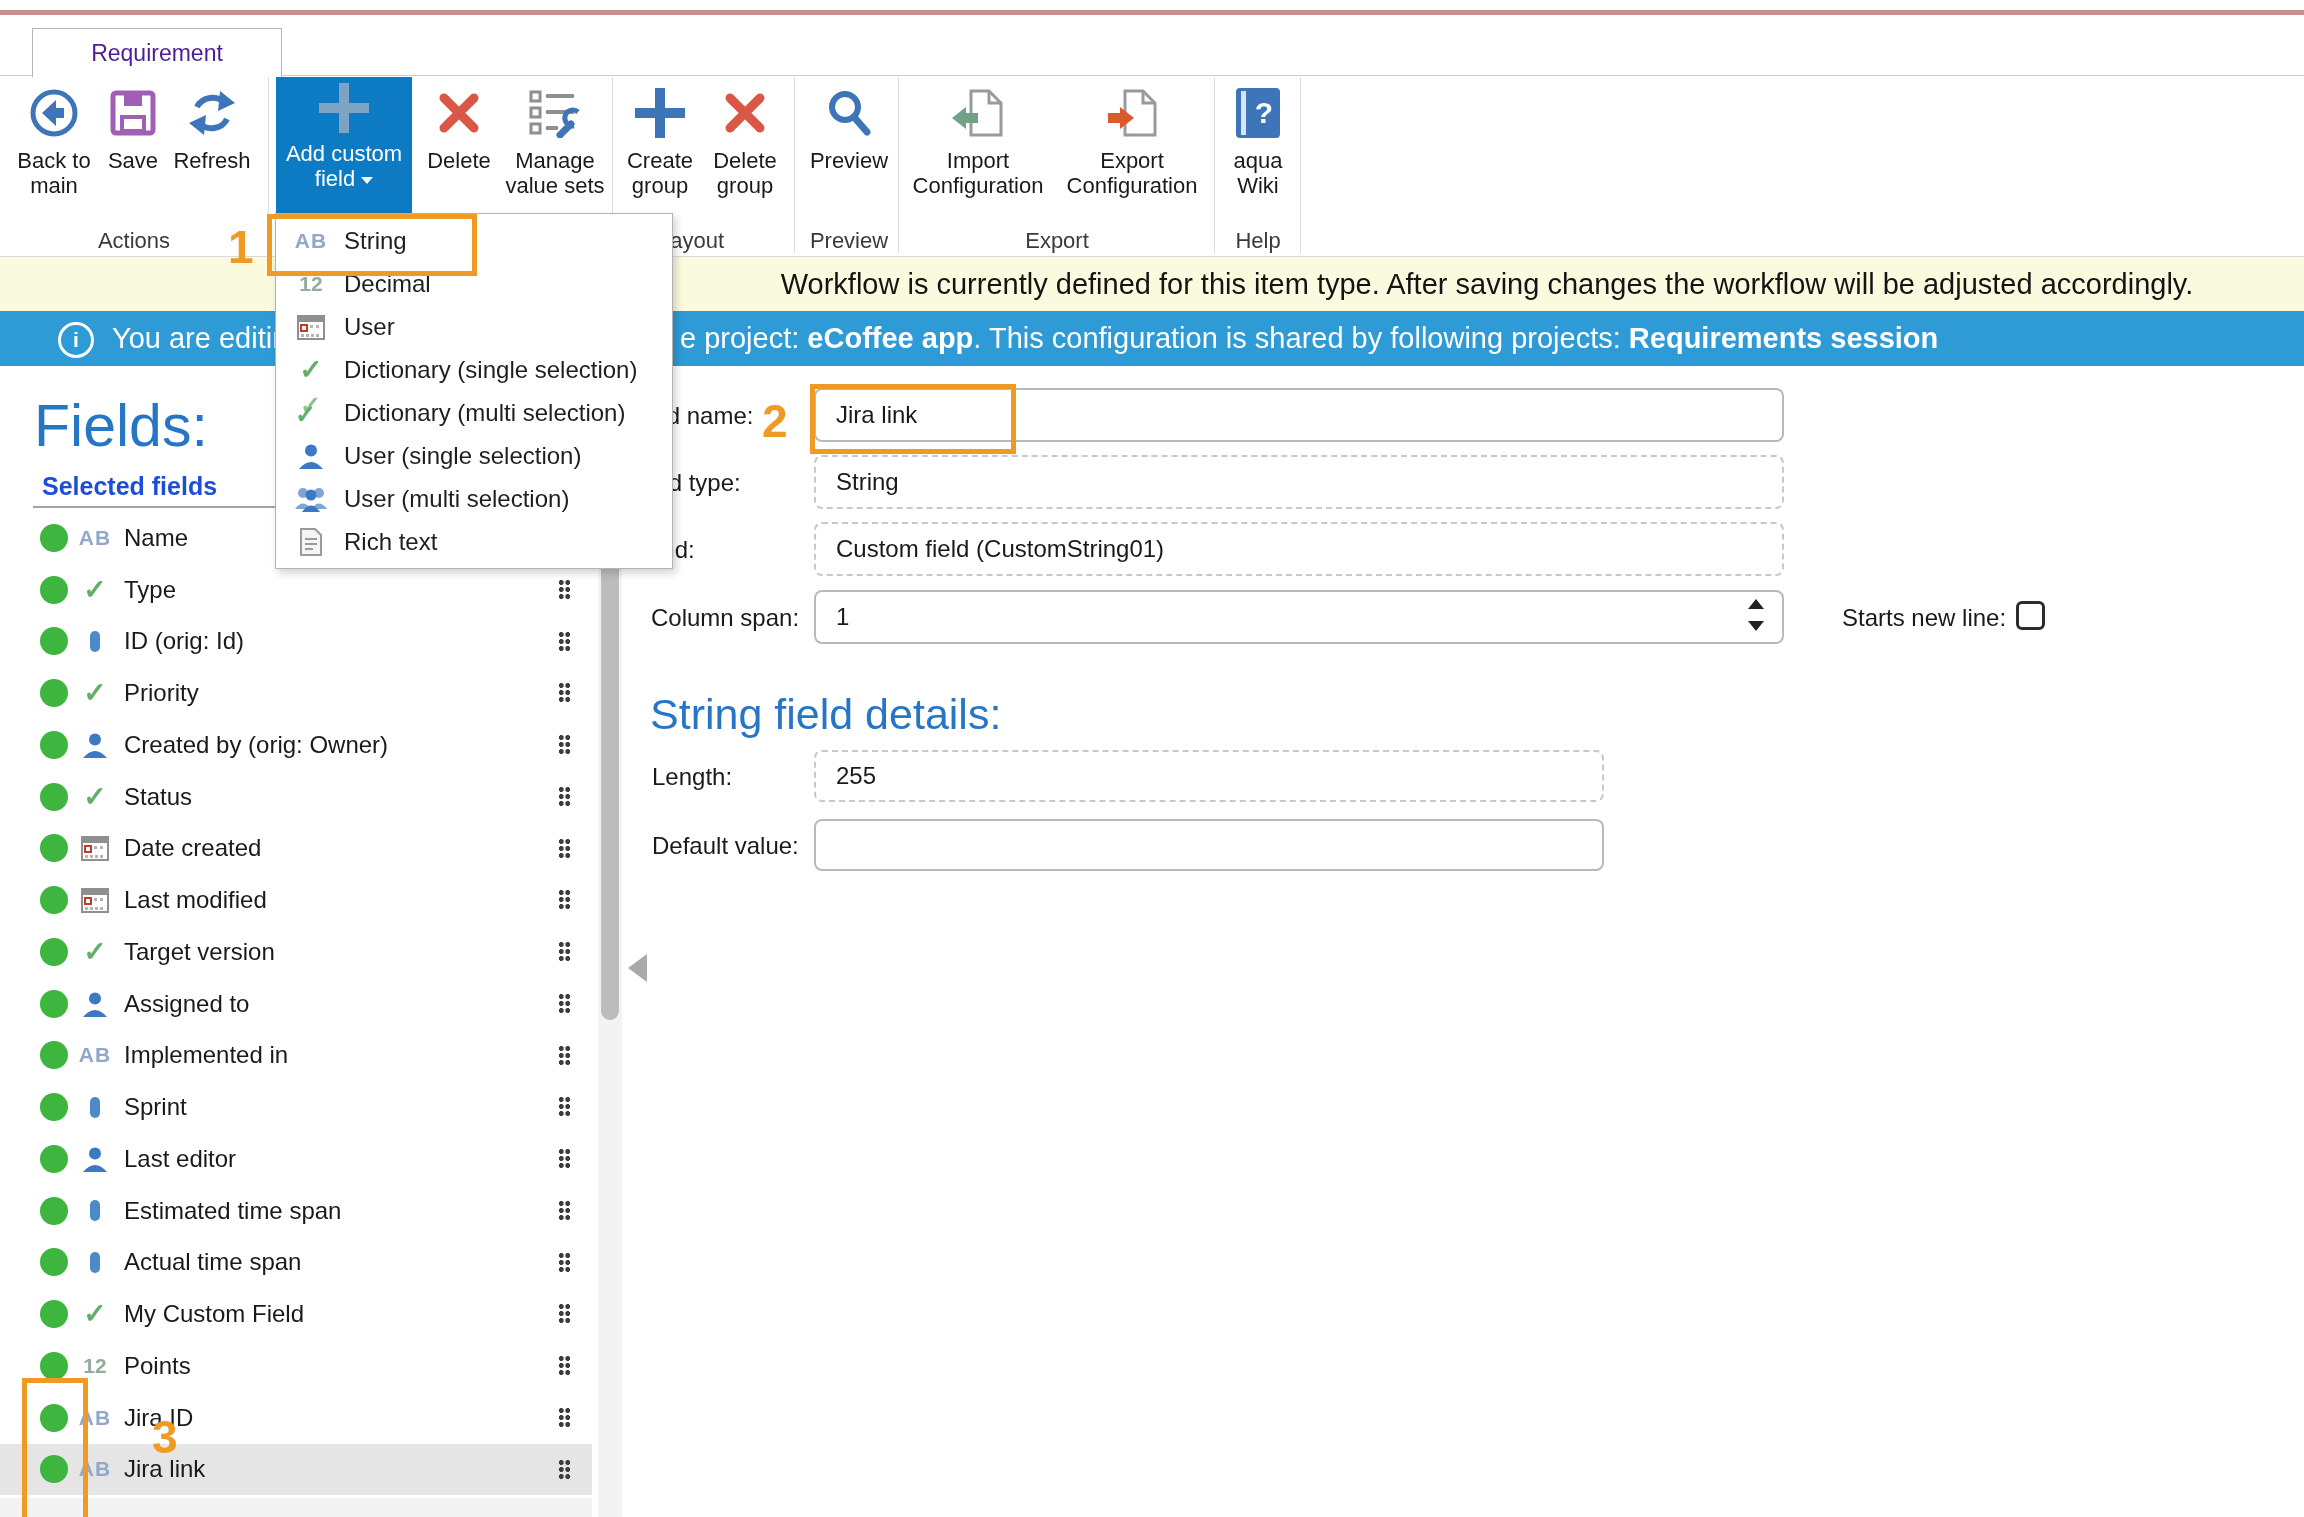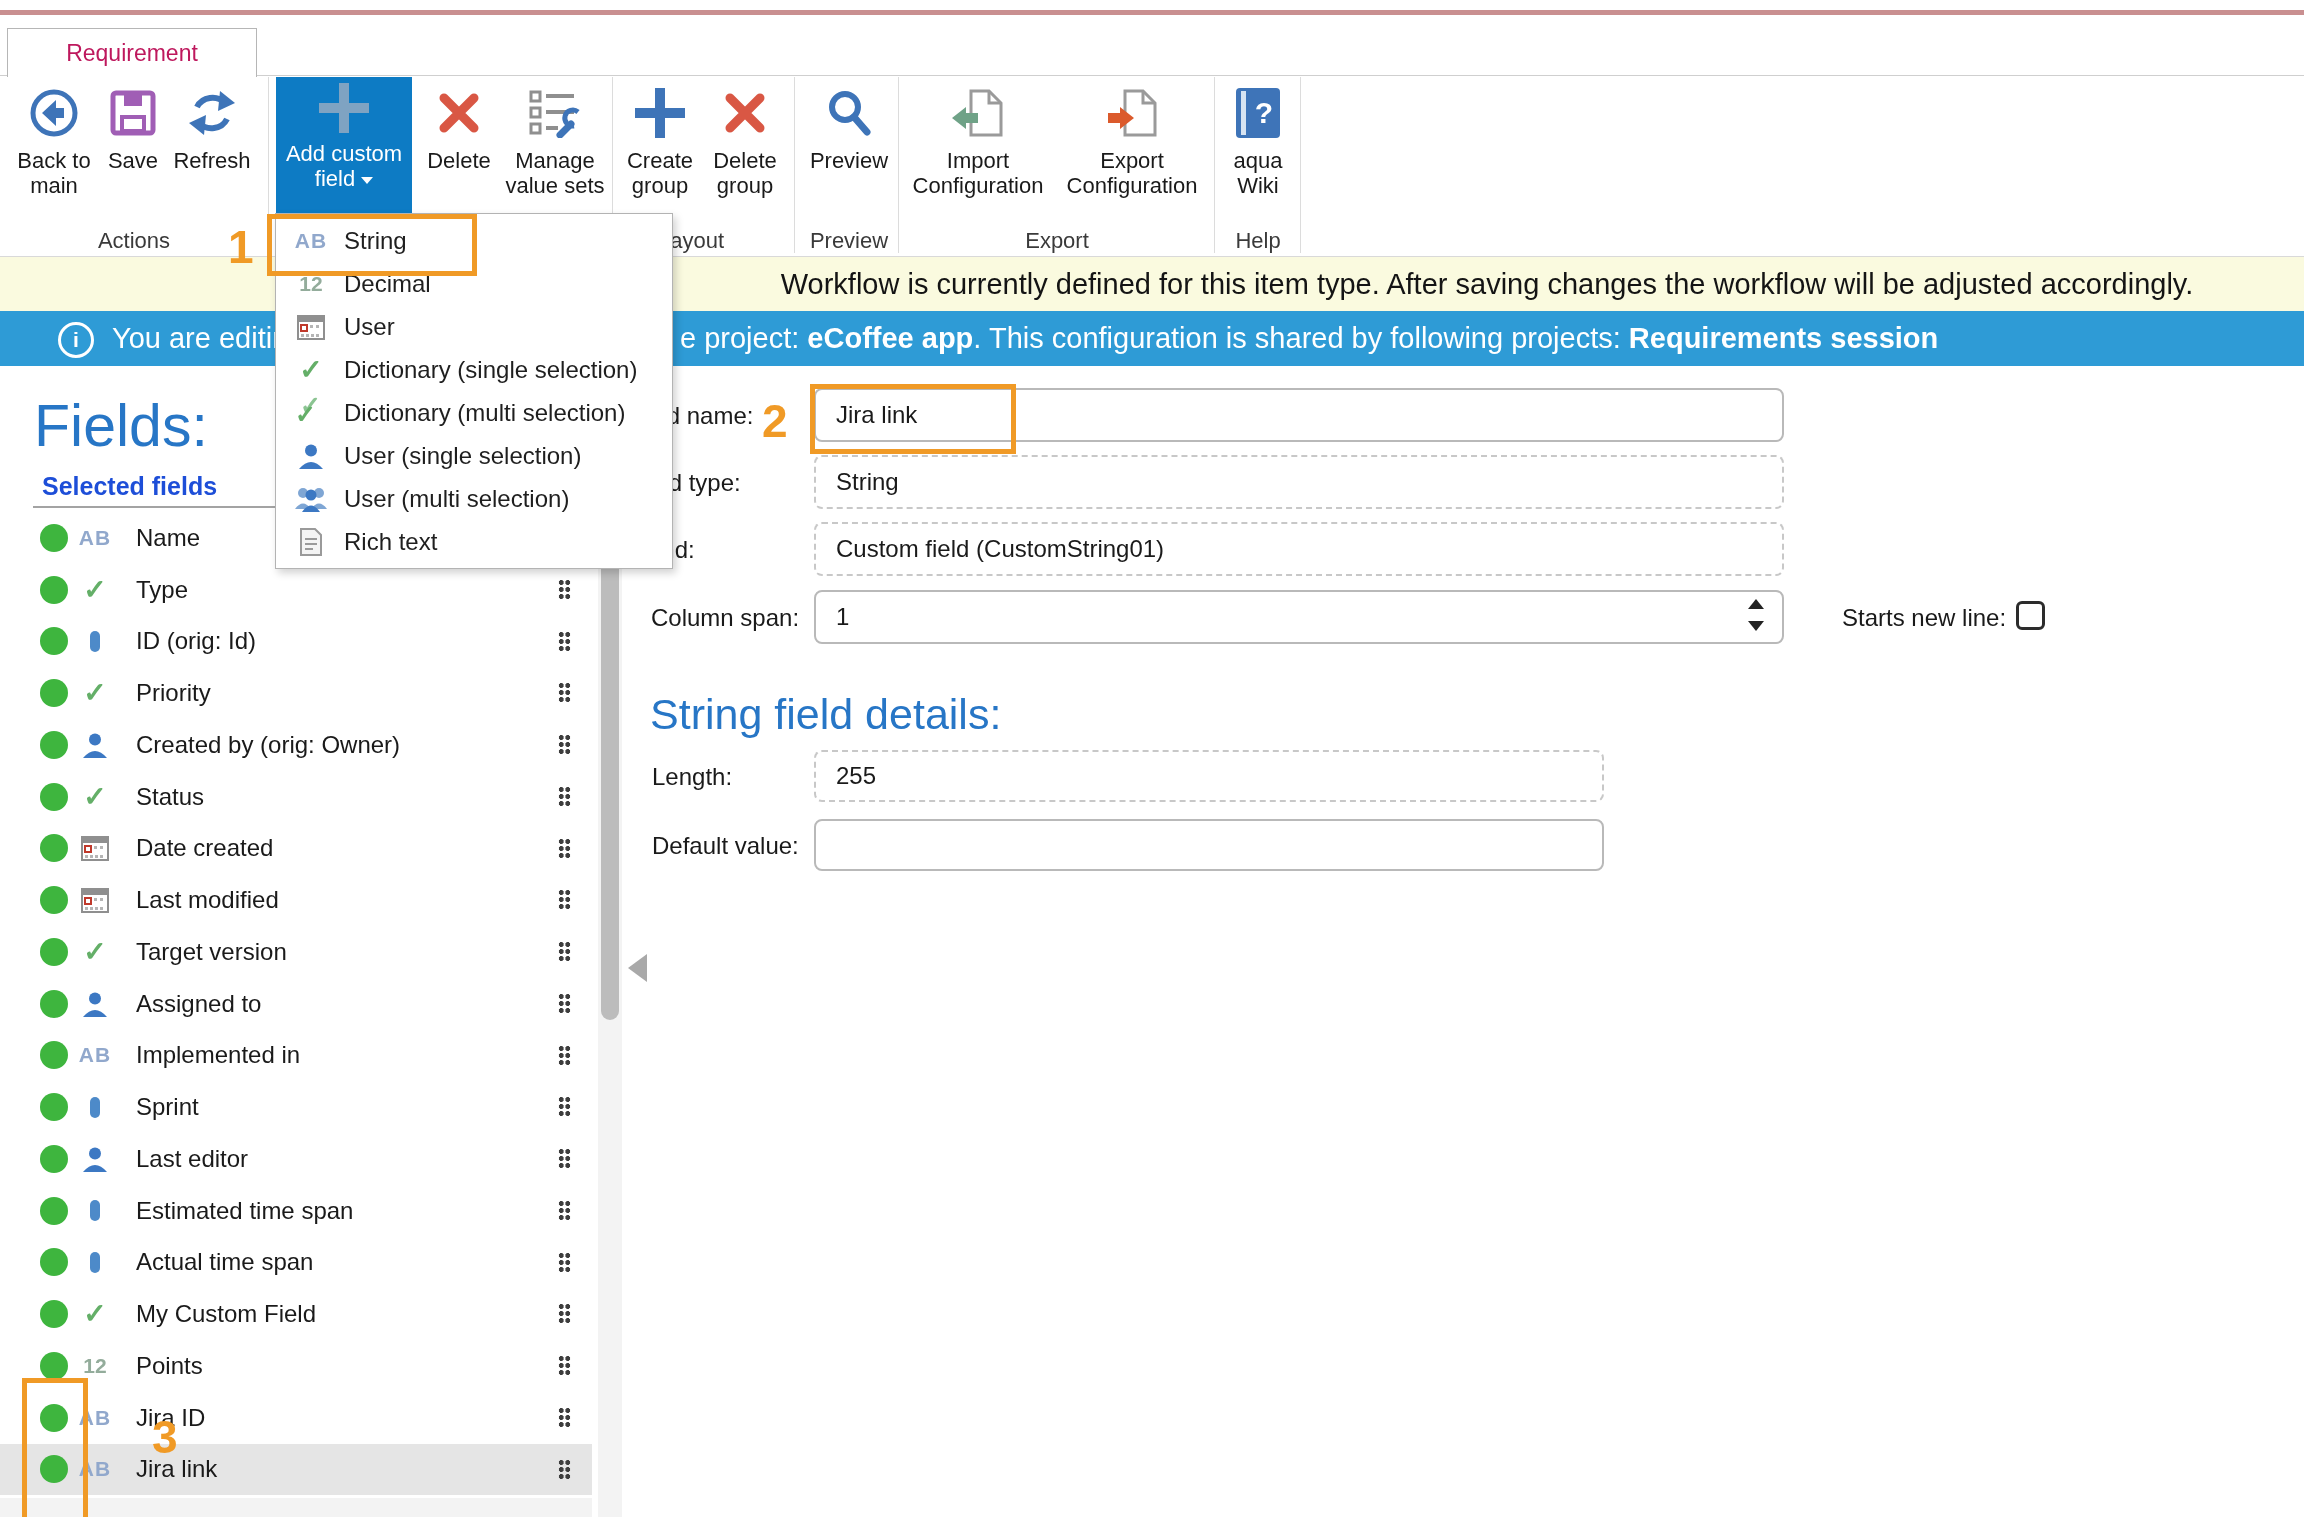--- a/index.html
+++ b/index.html
@@ -2,23 +2,23 @@
 <html><head>
 <meta charset="utf-8">
 <style>
   html,body{margin:0;padding:0;}
   body{width:2304px;height:1517px;position:relative;background:#fff;
        font-family:"Liberation Sans",sans-serif;color:#1a1a1a;overflow:hidden;}
   .abs{position:absolute;}
 
   
   .topline{left:0;top:10px;width:2304px;height:5px;background:#C98F90;}
-  .tab{left:7px;top:28px;width:248px;height:48px;background:#fff;border:1px solid #b6b6b6;
+  .tab{left:32px;top:28px;width:248px;height:48px;background:#fff;border:1px solid #b6b6b6;
        border-bottom:none;z-index:6;text-align:center;line-height:48px;
-       font-size:23px;color:#be185d;}
+       font-size:23px;color:#4c1d95;}
   .ribbon-top{left:0;top:75px;width:2304px;height:1px;background:#cfcfcf;}
   .ribbon-bottom{left:0;top:256px;width:2304px;height:1px;background:#d9d9d9;}
   .vsep{top:77px;height:176px;width:1px;background:#dcdcdc;}
 
   .rbtn{position:absolute;top:84px;text-align:center;font-size:22px;line-height:25px;color:#1a1a1a;cursor:pointer;}
   .ricon{height:58px;display:flex;align-items:center;justify-content:center;margin-bottom:6px;}
   .addcustom{left:276px;top:77px;width:136px;height:136px;background:#0D7BC4;color:#fff;z-index:7;}
   .addcustom .ricon{height:62px;margin-bottom:2px;}
   .caret{display:inline-block;width:0;height:0;border-left:6px solid transparent;
          border-right:6px solid transparent;border-top:7px solid #fff;margin-left:6px;vertical-align:middle;}
@@ -63,21 +63,21 @@
   .mlabel{margin-left:16px;font-size:24px;color:#1f1f1f;white-space:nowrap;}
 
   
   .ftitle{left:34px;top:392px;font-size:59px;color:#2776C6;}
   .fsub{left:42px;top:472px;font-size:25px;font-weight:bold;color:#1d4ed8;}
   .funder{left:33px;top:506px;width:552px;height:2px;background:#a3a3a3;}
   .flist{left:0;top:512px;width:592px;}
   .frow{height:51.75px;display:flex;align-items:center;padding-left:40px;position:relative;box-sizing:border-box;cursor:pointer;}
   .frow.sel{background:#E5E5E5;}
   .ficon{width:34px;margin-left:10px;display:flex;justify-content:center;align-items:center;flex:none;}
-  .fname{margin-left:24px;font-size:24px;white-space:nowrap;}
+  .fname{margin-left:12px;font-size:24px;white-space:nowrap;}
   .vtrack{left:598px;top:368px;width:24px;height:1149px;background:#f3f3f3;}
   .vthumb{left:601px;top:372px;width:18px;height:648px;background:#bcbcbc;border-radius:9px;cursor:pointer;}
   .hstrip{left:0;top:1498px;width:592px;height:19px;background:#f3f3f3;}
   .collapse{left:628px;top:954px;width:0;height:0;border-top:14px solid transparent;
             border-bottom:14px solid transparent;border-right:19px solid #a9a9a9;cursor:pointer;}
 
   
   .dlabel{position:absolute;font-size:24px;color:#1a1a1a;white-space:nowrap;}
   .dinput{position:absolute;box-sizing:border-box;height:54px;background:#fff;border-radius:8px;
           font-family:"Liberation Sans",sans-serif;font-size:24px;color:#1a1a1a;padding:0 20px;outline:none;}

